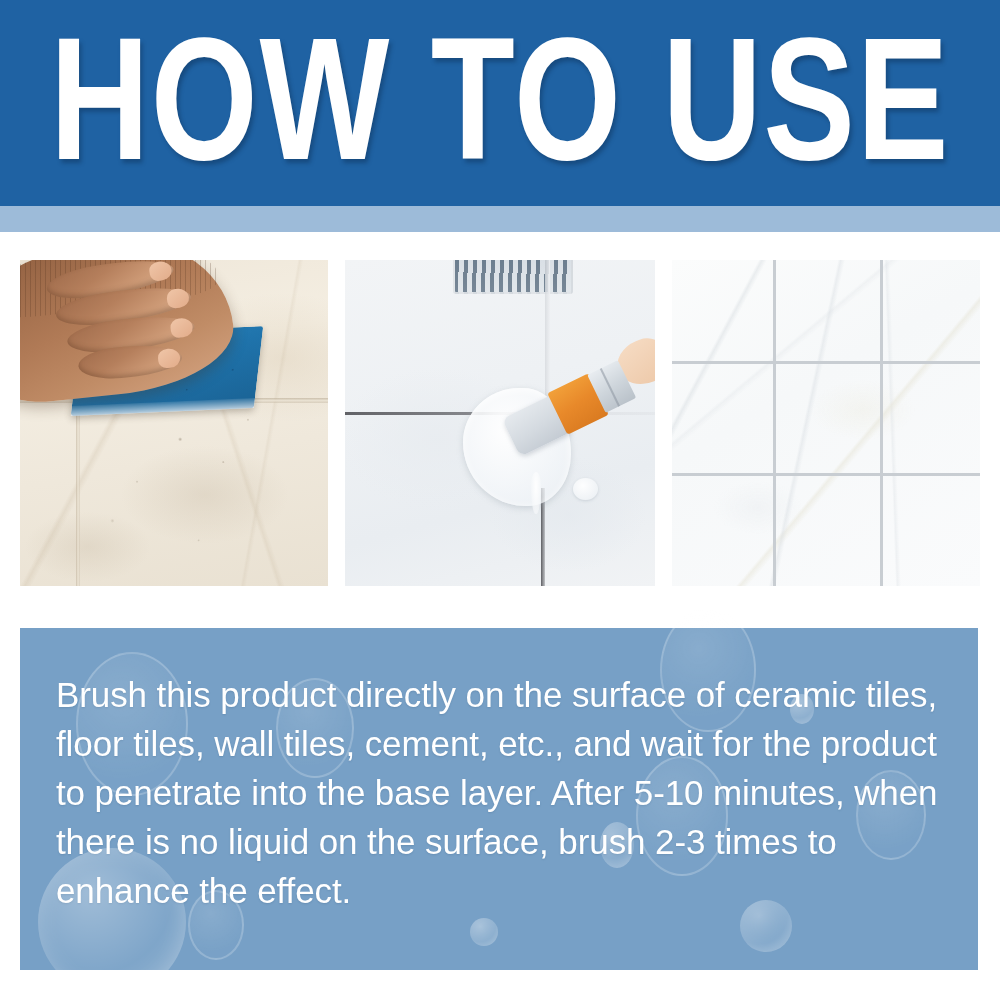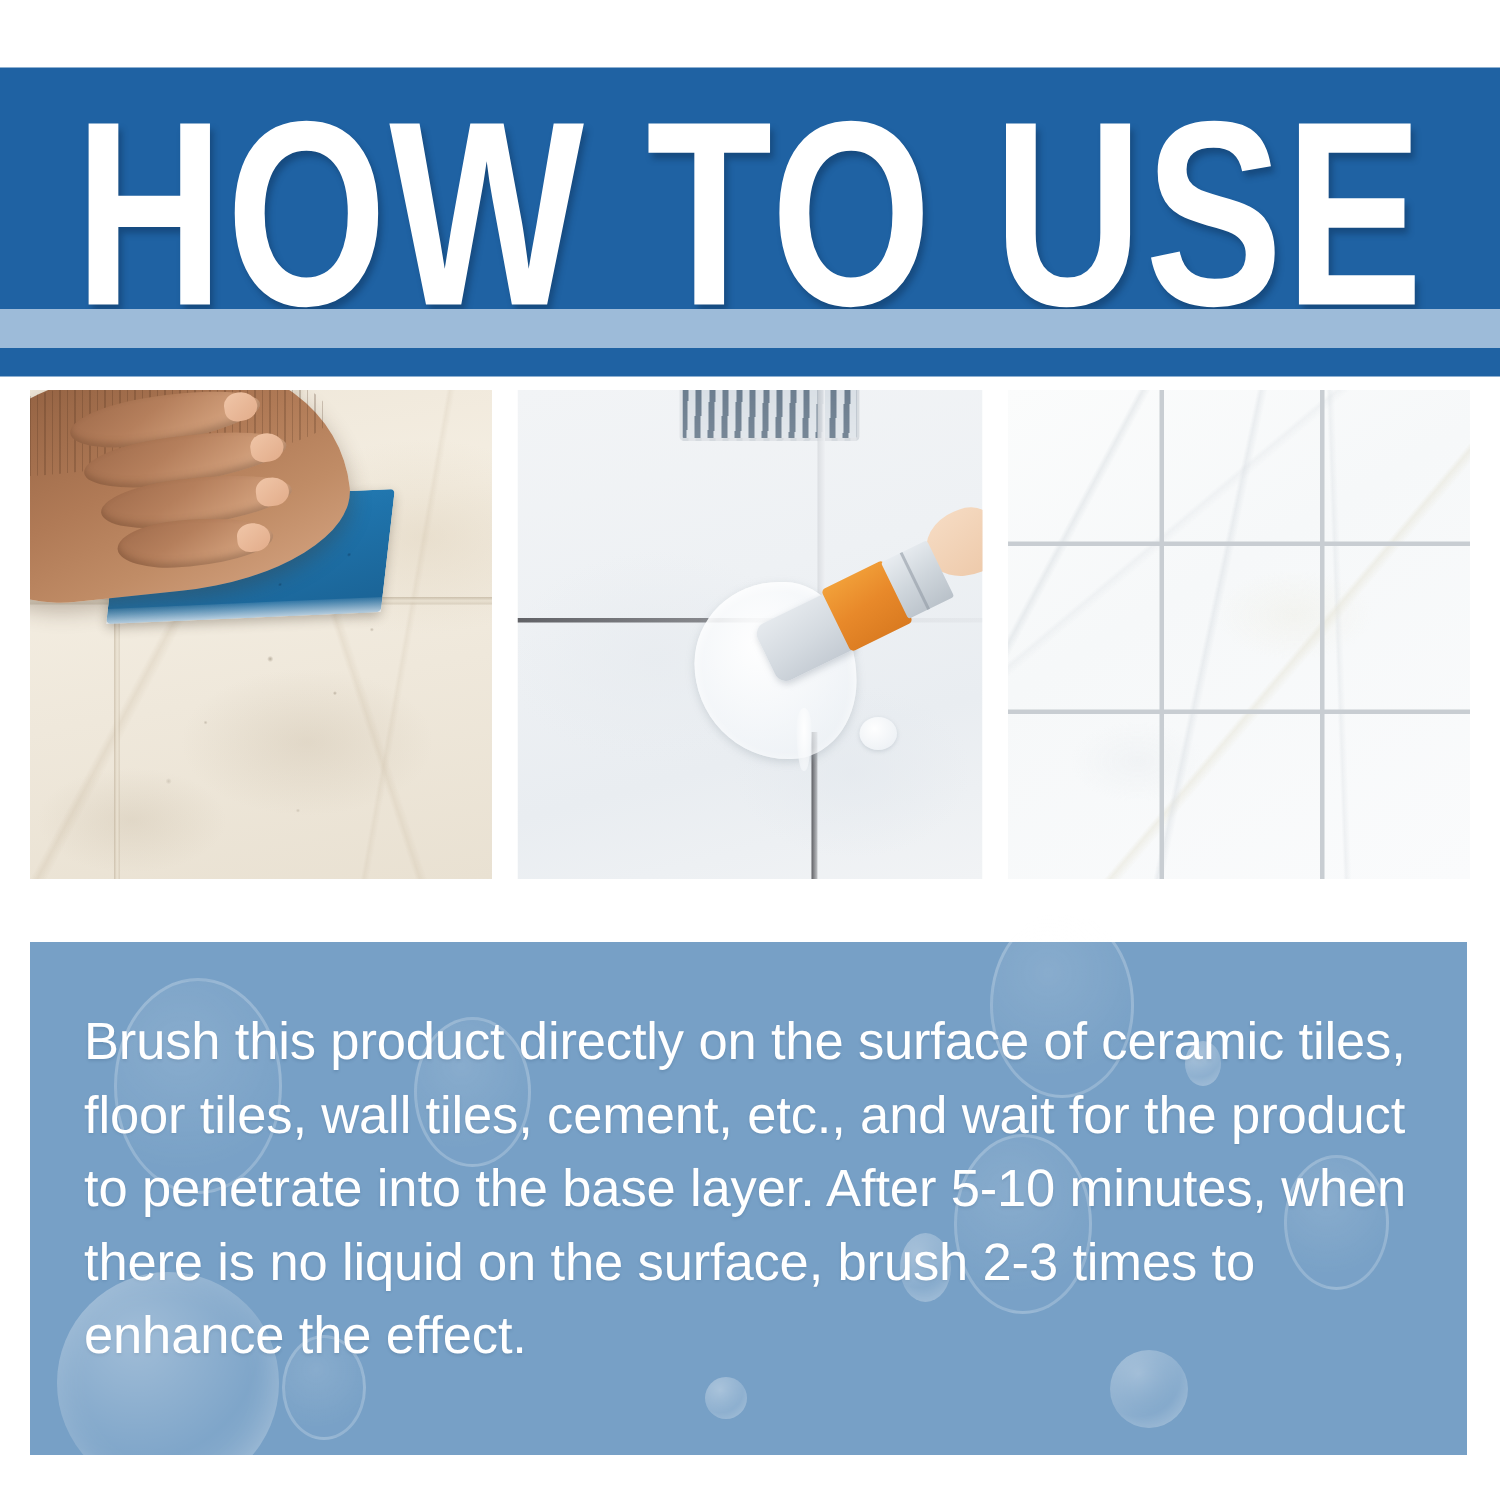--- a/index.html
+++ b/index.html
@@ -24,21 +24,20 @@
 
   
   .header-band {
     position: absolute;
     left: 0;
     top: 0;
     width: 1000px;
     height: 206px;
     background: #1f62a3;
     overflow: hidden;
-    margin-top: 45px;
   }
   .header-title {
     position: absolute;
     left: 0;
     top: 0;
     width: 1000px;
     height: 206px;
     display: flex;
     align-items: center;
     justify-content: center;

